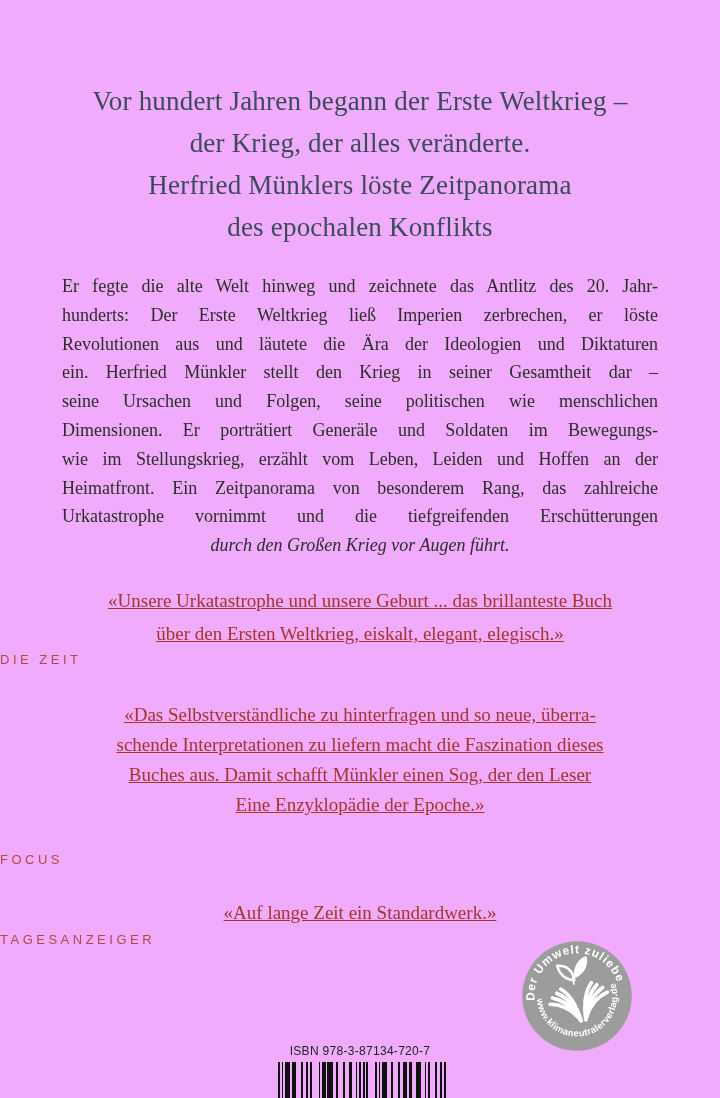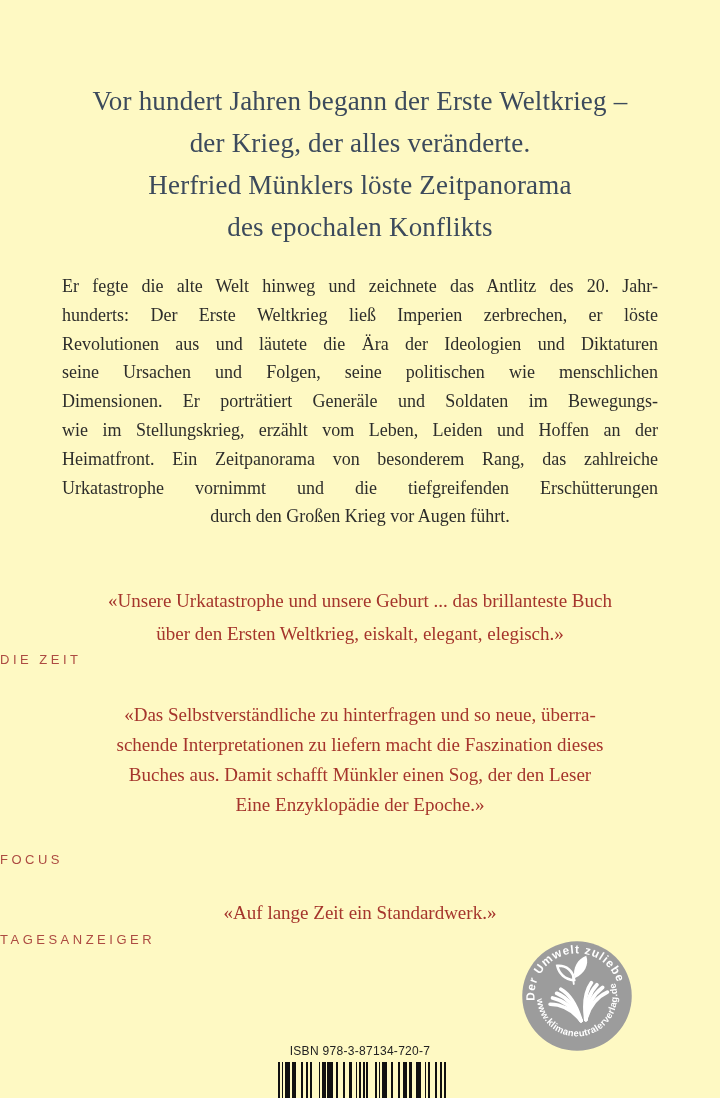--- a/index.html
+++ b/index.html
@@ -1,37 +1,37 @@
 <!DOCTYPE html>
 <html><head>
 <meta charset="utf-8">
 <style>
   html,body { margin:0; padding:0; background:#e8e8e8; }
   .page {
     position:relative; width:720px; height:1098px; margin:0 auto;
-    background:#fef9c3; overflow:hidden;
+    background:#f0abfc; overflow:hidden;
     font-family:"Liberation Serif", serif;
   }
   
   .headline {
     position:absolute; top:80px; left:0; right:0;
     text-align:center; font-size:27px; line-height:42px;
     color:#3c4a5c; letter-spacing:0.2px;
   }
   
   .blurb {
     position:absolute; top:272px; left:62px; width:596px;
     font-size:18px; line-height:28.8px; color:#2d2d2b;
   }
   .body-line { text-align:justify; text-align-last:justify; text-justify:inter-word; }
-  .body-line:last-child { text-align-last:center; }
+  .body-line:last-child { text-align-last:center;font-style:italic; }
   
   .quote-text {
     position:absolute; left:62px; width:596px;
-    text-align:center; color:#a5352c; font-size:19px;
+    text-align:center; color:#a5352c; font-size:19px;text-decoration:underline;
   }
   .quote-source {
     position:absolute; left:0; right:0; text-align:left;
     font-family:"Liberation Sans", sans-serif;
     font-size:13px; letter-spacing:3.5px; color:#ad4b42;
   }
   .q1 { top:584px; line-height:33px; }
   .s1 { top:652px; }
   .q2 { top:700px; line-height:30px; }
   .s2 { top:852px; }
@@ -66,20 +66,21 @@
       <div class="headline-line">Vor hundert Jahren begann der Erste Weltkrieg –</div>
       <div class="headline-line">der Krieg, der alles veränderte.</div>
       <div class="headline-line">Herfried Münklers löste Zeitpanorama</div>
       <div class="headline-line">des epochalen Konflikts</div>
     </div>
 
   <div class="blurb">
       <div class="body-line">Er fegte die alte Welt hinweg und zeichnete das Antlitz des 20. Jahr-</div>
       <div class="body-line">hunderts: Der Erste Weltkrieg ließ Imperien zerbrechen, er löste</div>
       <div class="body-line">Revolutionen aus und läutete die Ära der Ideologien und Diktaturen</div>
+      <div class="body-line">ein. Herfried Münkler stellt den Krieg in seiner Gesamtheit dar –</div>
       <div class="body-line">seine Ursachen und Folgen, seine politischen wie menschlichen</div>
       <div class="body-line">Dimensionen. Er porträtiert Generäle und Soldaten im Bewegungs-</div>
       <div class="body-line">wie im Stellungskrieg, erzählt vom Leben, Leiden und Hoffen an der</div>
       <div class="body-line">Heimatfront. Ein Zeitpanorama von besonderem Rang, das zahlreiche</div>
       <div class="body-line">Urkatastrophe vornimmt und die tiefgreifenden Erschütterungen</div>
       <div class="body-line">durch den Großen Krieg vor Augen führt.</div>
     </div>
 
   <div class="quote-text q1">
       <div class="quote-line">«Unsere Urkatastrophe und unsere Geburt ... das brillanteste Buch</div>

